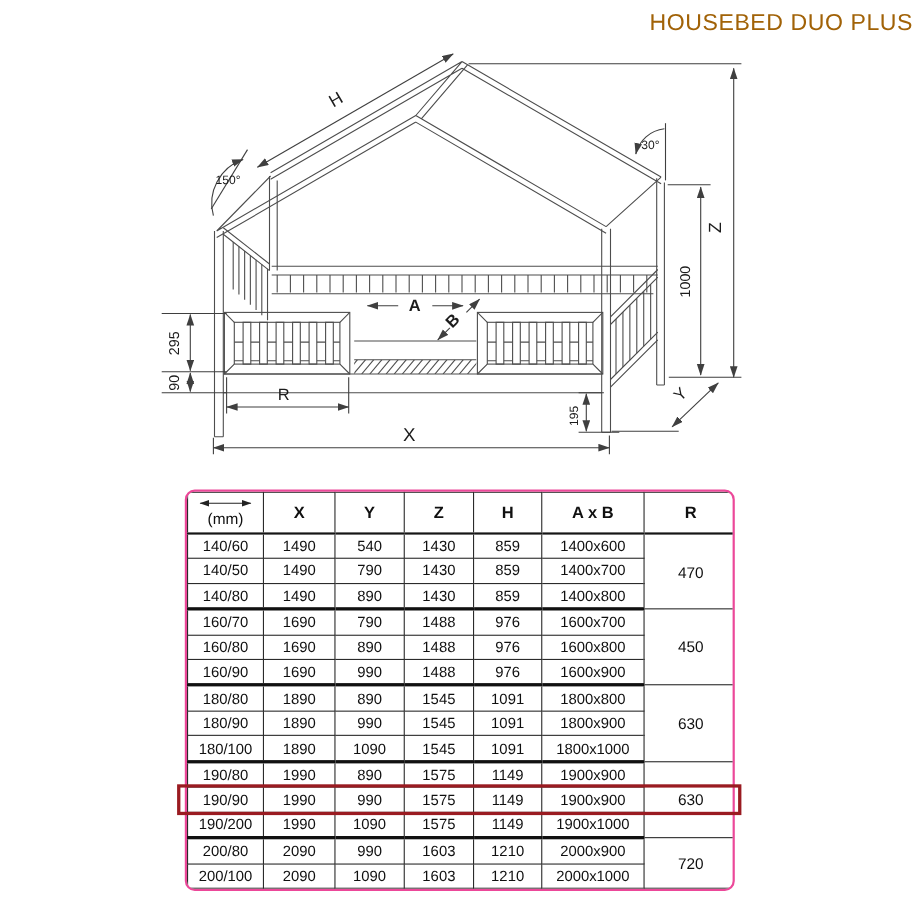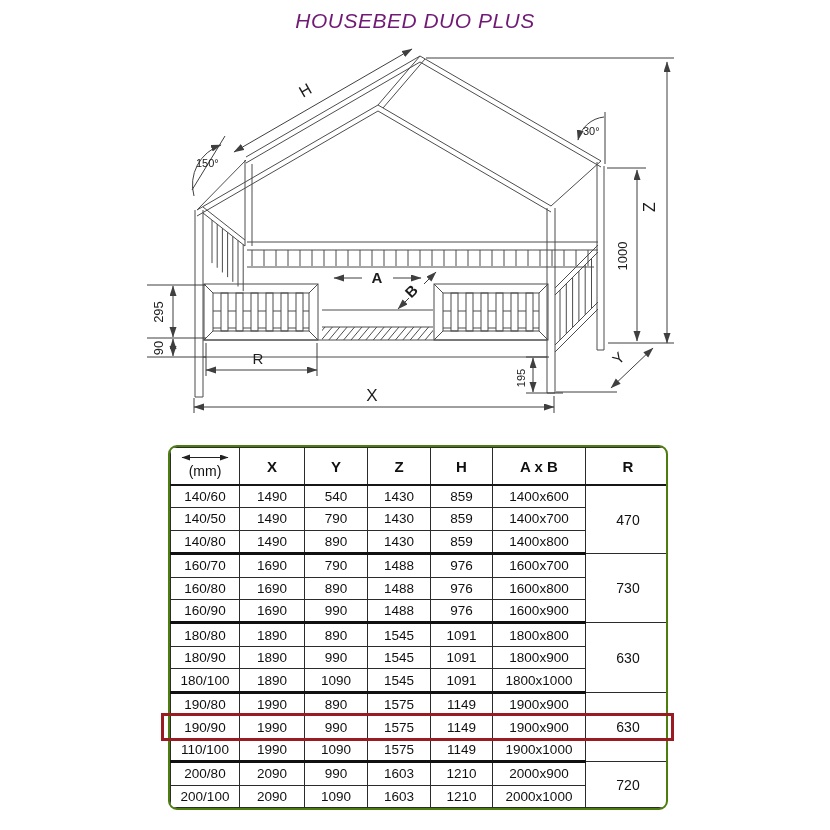--- a/index.html
+++ b/index.html
@@ -1,29 +1,29 @@
 <!DOCTYPE html>
 <html><head>
 <meta charset="utf-8">
 <style>
   html,body{margin:0;padding:0;background:#fff;}
   body{width:830px;height:830px;position:relative;overflow:hidden;
        font-family:"Liberation Sans",sans-serif;color:#111;}
-  .title{position:absolute;top:9px;left:0;right:0;text-align:center;
-         font-size:21px;font-weight:400;letter-spacing:.5px;color:#701a75;font-style:italic;}
+  .title{position:absolute;top:9px;left:0;right:0;text-align:right;
+         font-size:21px;font-weight:400;letter-spacing:.5px;color:#a16207;}
   svg.drawing{position:absolute;left:0;top:0;}
   .struct{stroke:#4d4d4d;stroke-width:1;fill:none;}
   .dim{stroke:#3f3f3f;stroke-width:1;fill:none;}
   .slat{stroke:#4d4d4d;stroke-width:1;fill:#fff;}
   text{fill:#1c1c1c;font-family:"Liberation Sans",sans-serif;}
   .lab15{font-size:15px;} .lab16{font-size:16px;} .lab17{font-size:17px;}
   .lab13{font-size:13px;} .lab11{font-size:11px;} .bold{font-weight:bold;}
 
   .twrap{position:absolute;left:168px;top:445px;width:500px;height:365px;
-         border:2px solid #4d7c0f;border-radius:9px;overflow:hidden;
+         border:2px solid #ec4899;border-radius:9px;overflow:hidden;
          box-sizing:border-box;background:#fff;}
   table.sizes{width:100%;height:100%;border-collapse:collapse;table-layout:fixed;}
   .sizes th,.sizes td{border:1px solid #2b2b2b;text-align:center;padding:0;
          font-size:13.5px;color:#101010;}
   .sizes thead th{font-size:15px;font-weight:bold;height:36px;border-bottom:2px solid #161616;}
   .sizes tr.gsep td{border-bottom:3px solid #111;margin-top:13px;}
   .sizes td.rcell{font-size:14px;}
   .unit-cell{display:flex;flex-direction:column;align-items:center;justify-content:center;gap:1px;}
   .unit-cell span{font-weight:400;font-size:14px;}
   .hl-box{position:absolute;border:3px solid #9a1b21;box-sizing:border-box;
@@ -277,21 +277,21 @@
           <td>859</td>
           <td>1400x800</td>
         </tr>
         <tr>
           <td>160/70</td>
           <td>1690</td>
           <td>790</td>
           <td>1488</td>
           <td>976</td>
           <td>1600x700</td>
-          <td class="rcell" rowspan="3">730</td>
+          <td class="rcell" rowspan="3">450</td>
         </tr>
         <tr>
           <td>160/80</td>
           <td>1690</td>
           <td>890</td>
           <td>1488</td>
           <td>976</td>
           <td>1600x800</td>
         </tr>
         <tr class="gsep">
@@ -338,21 +338,21 @@
         </tr>
         <tr>
           <td>190/90</td>
           <td>1990</td>
           <td>990</td>
           <td>1575</td>
           <td>1149</td>
           <td>1900x900</td>
         </tr>
         <tr class="gsep">
-          <td>110/100</td>
+          <td>190/200</td>
           <td>1990</td>
           <td>1090</td>
           <td>1575</td>
           <td>1149</td>
           <td>1900x1000</td>
         </tr>
         <tr>
           <td>200/80</td>
           <td>2090</td>
           <td>990</td>

